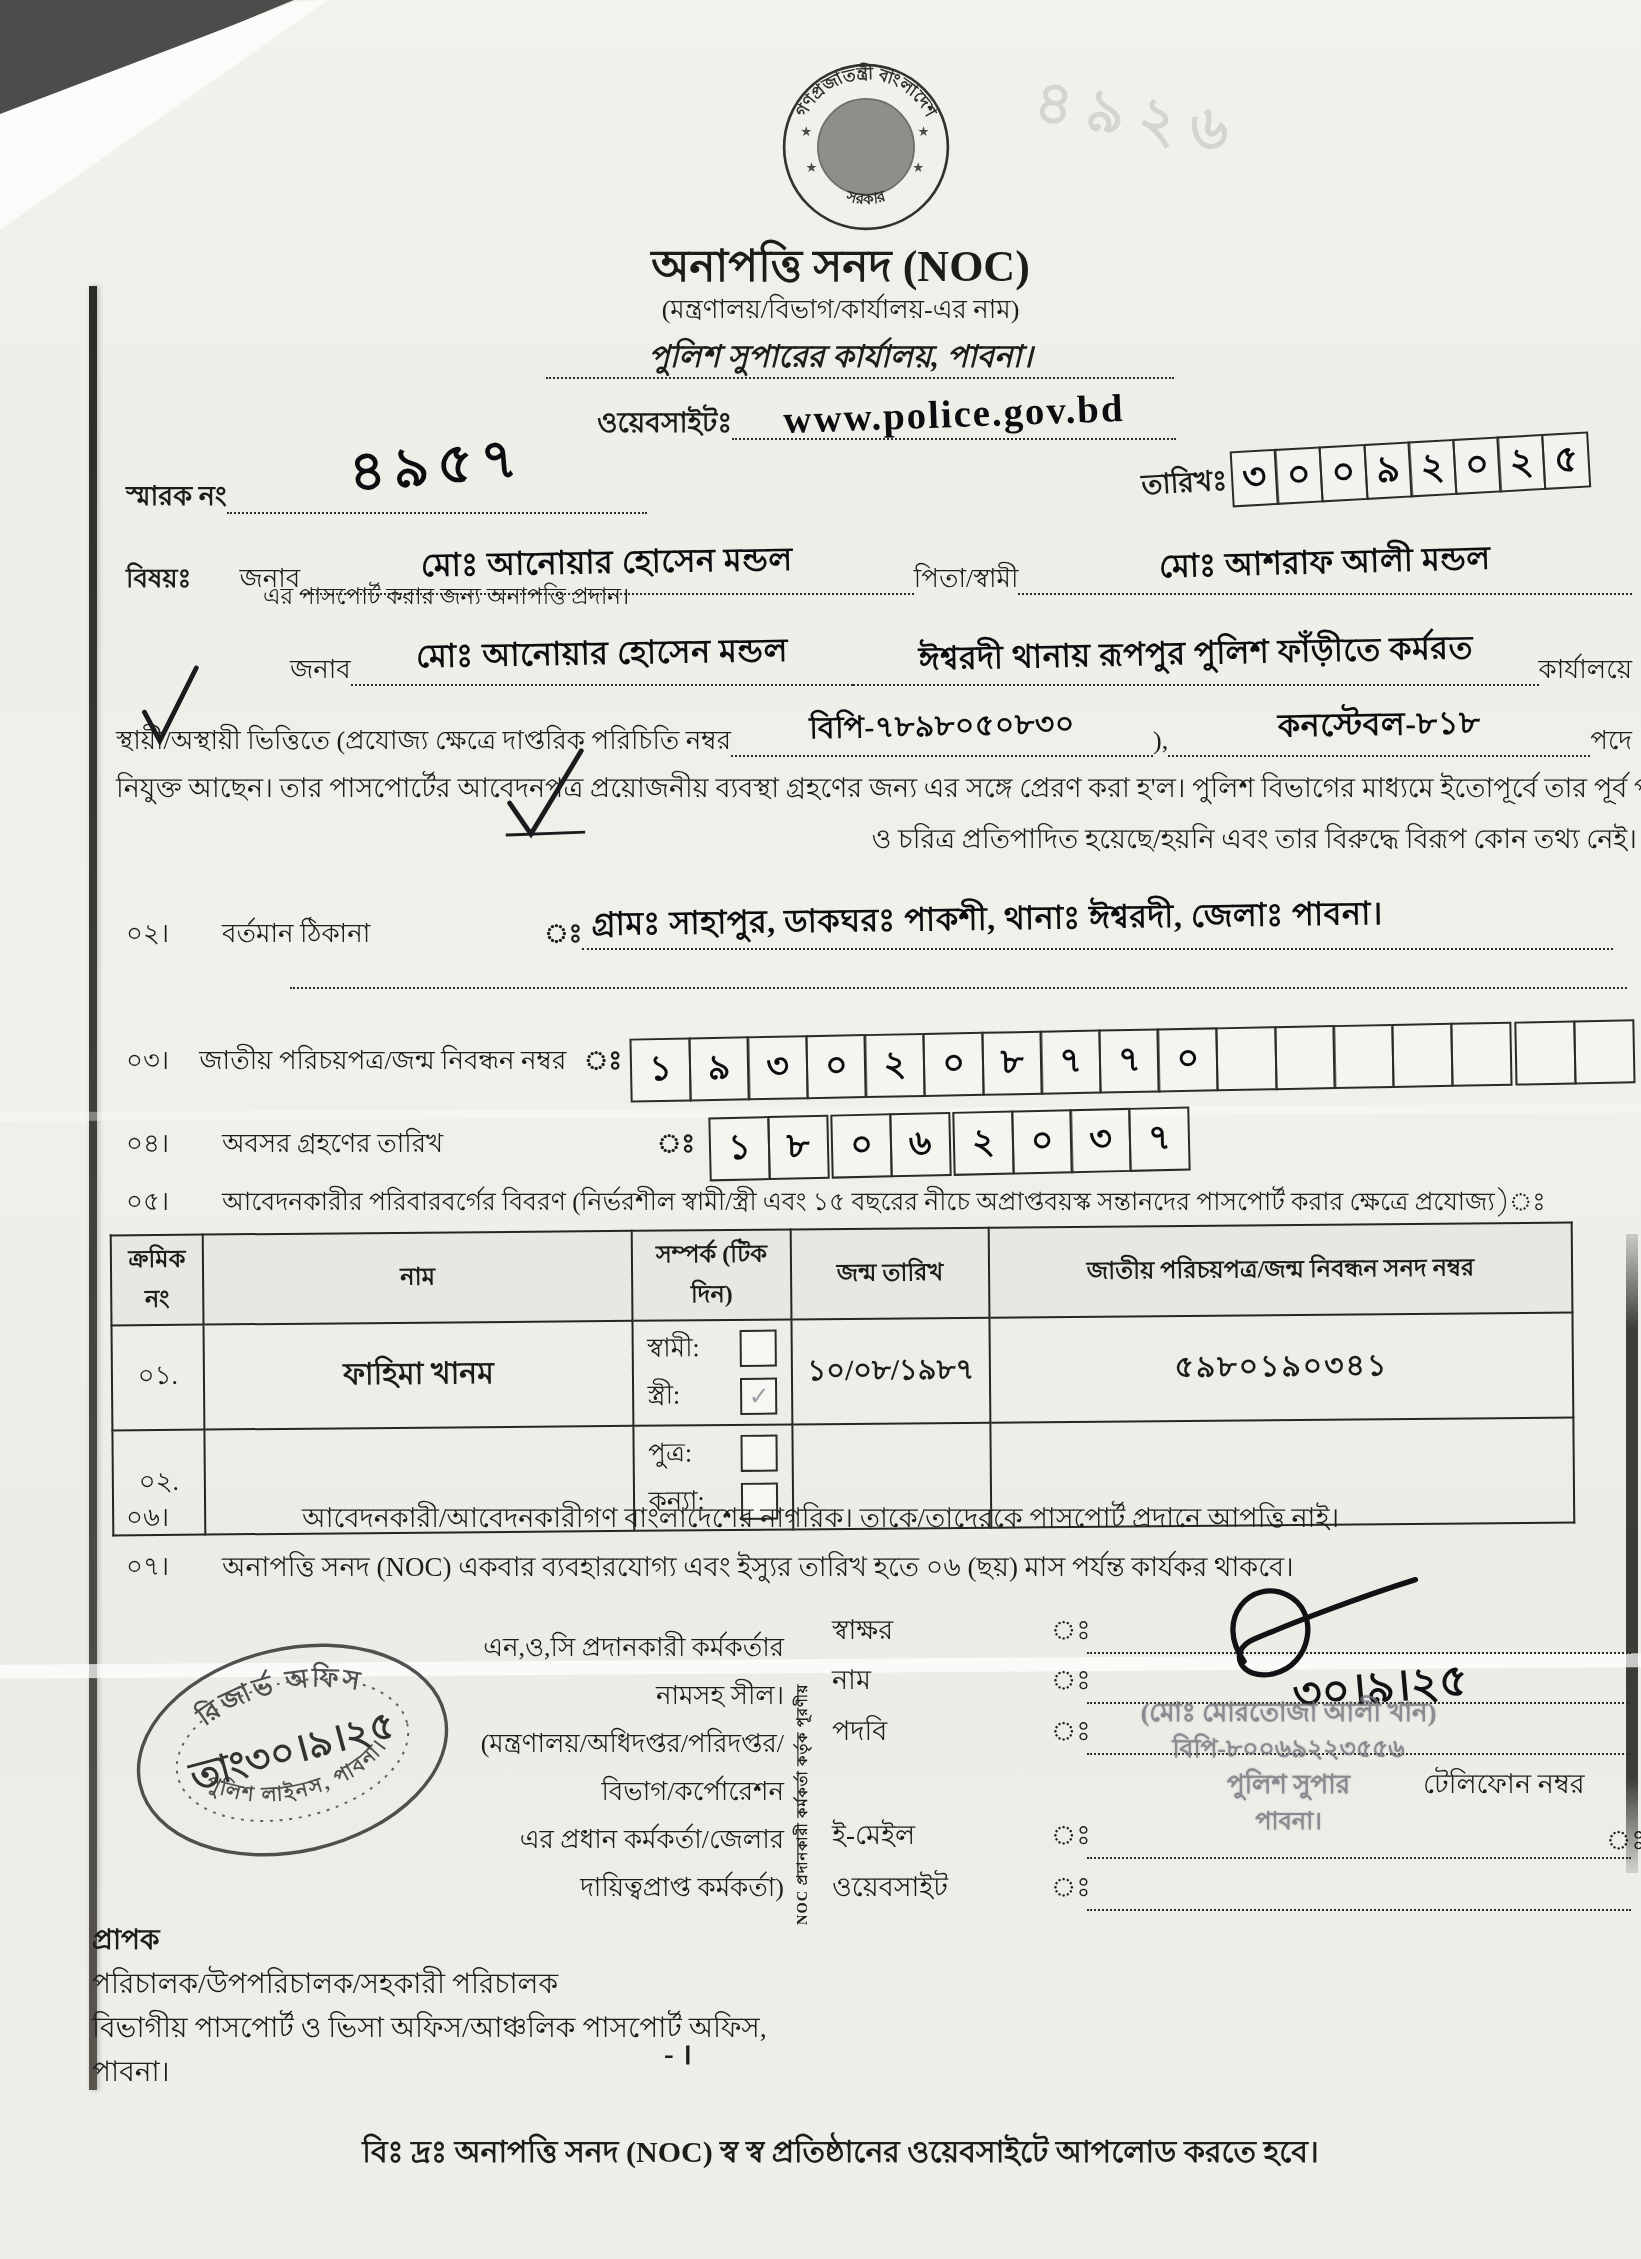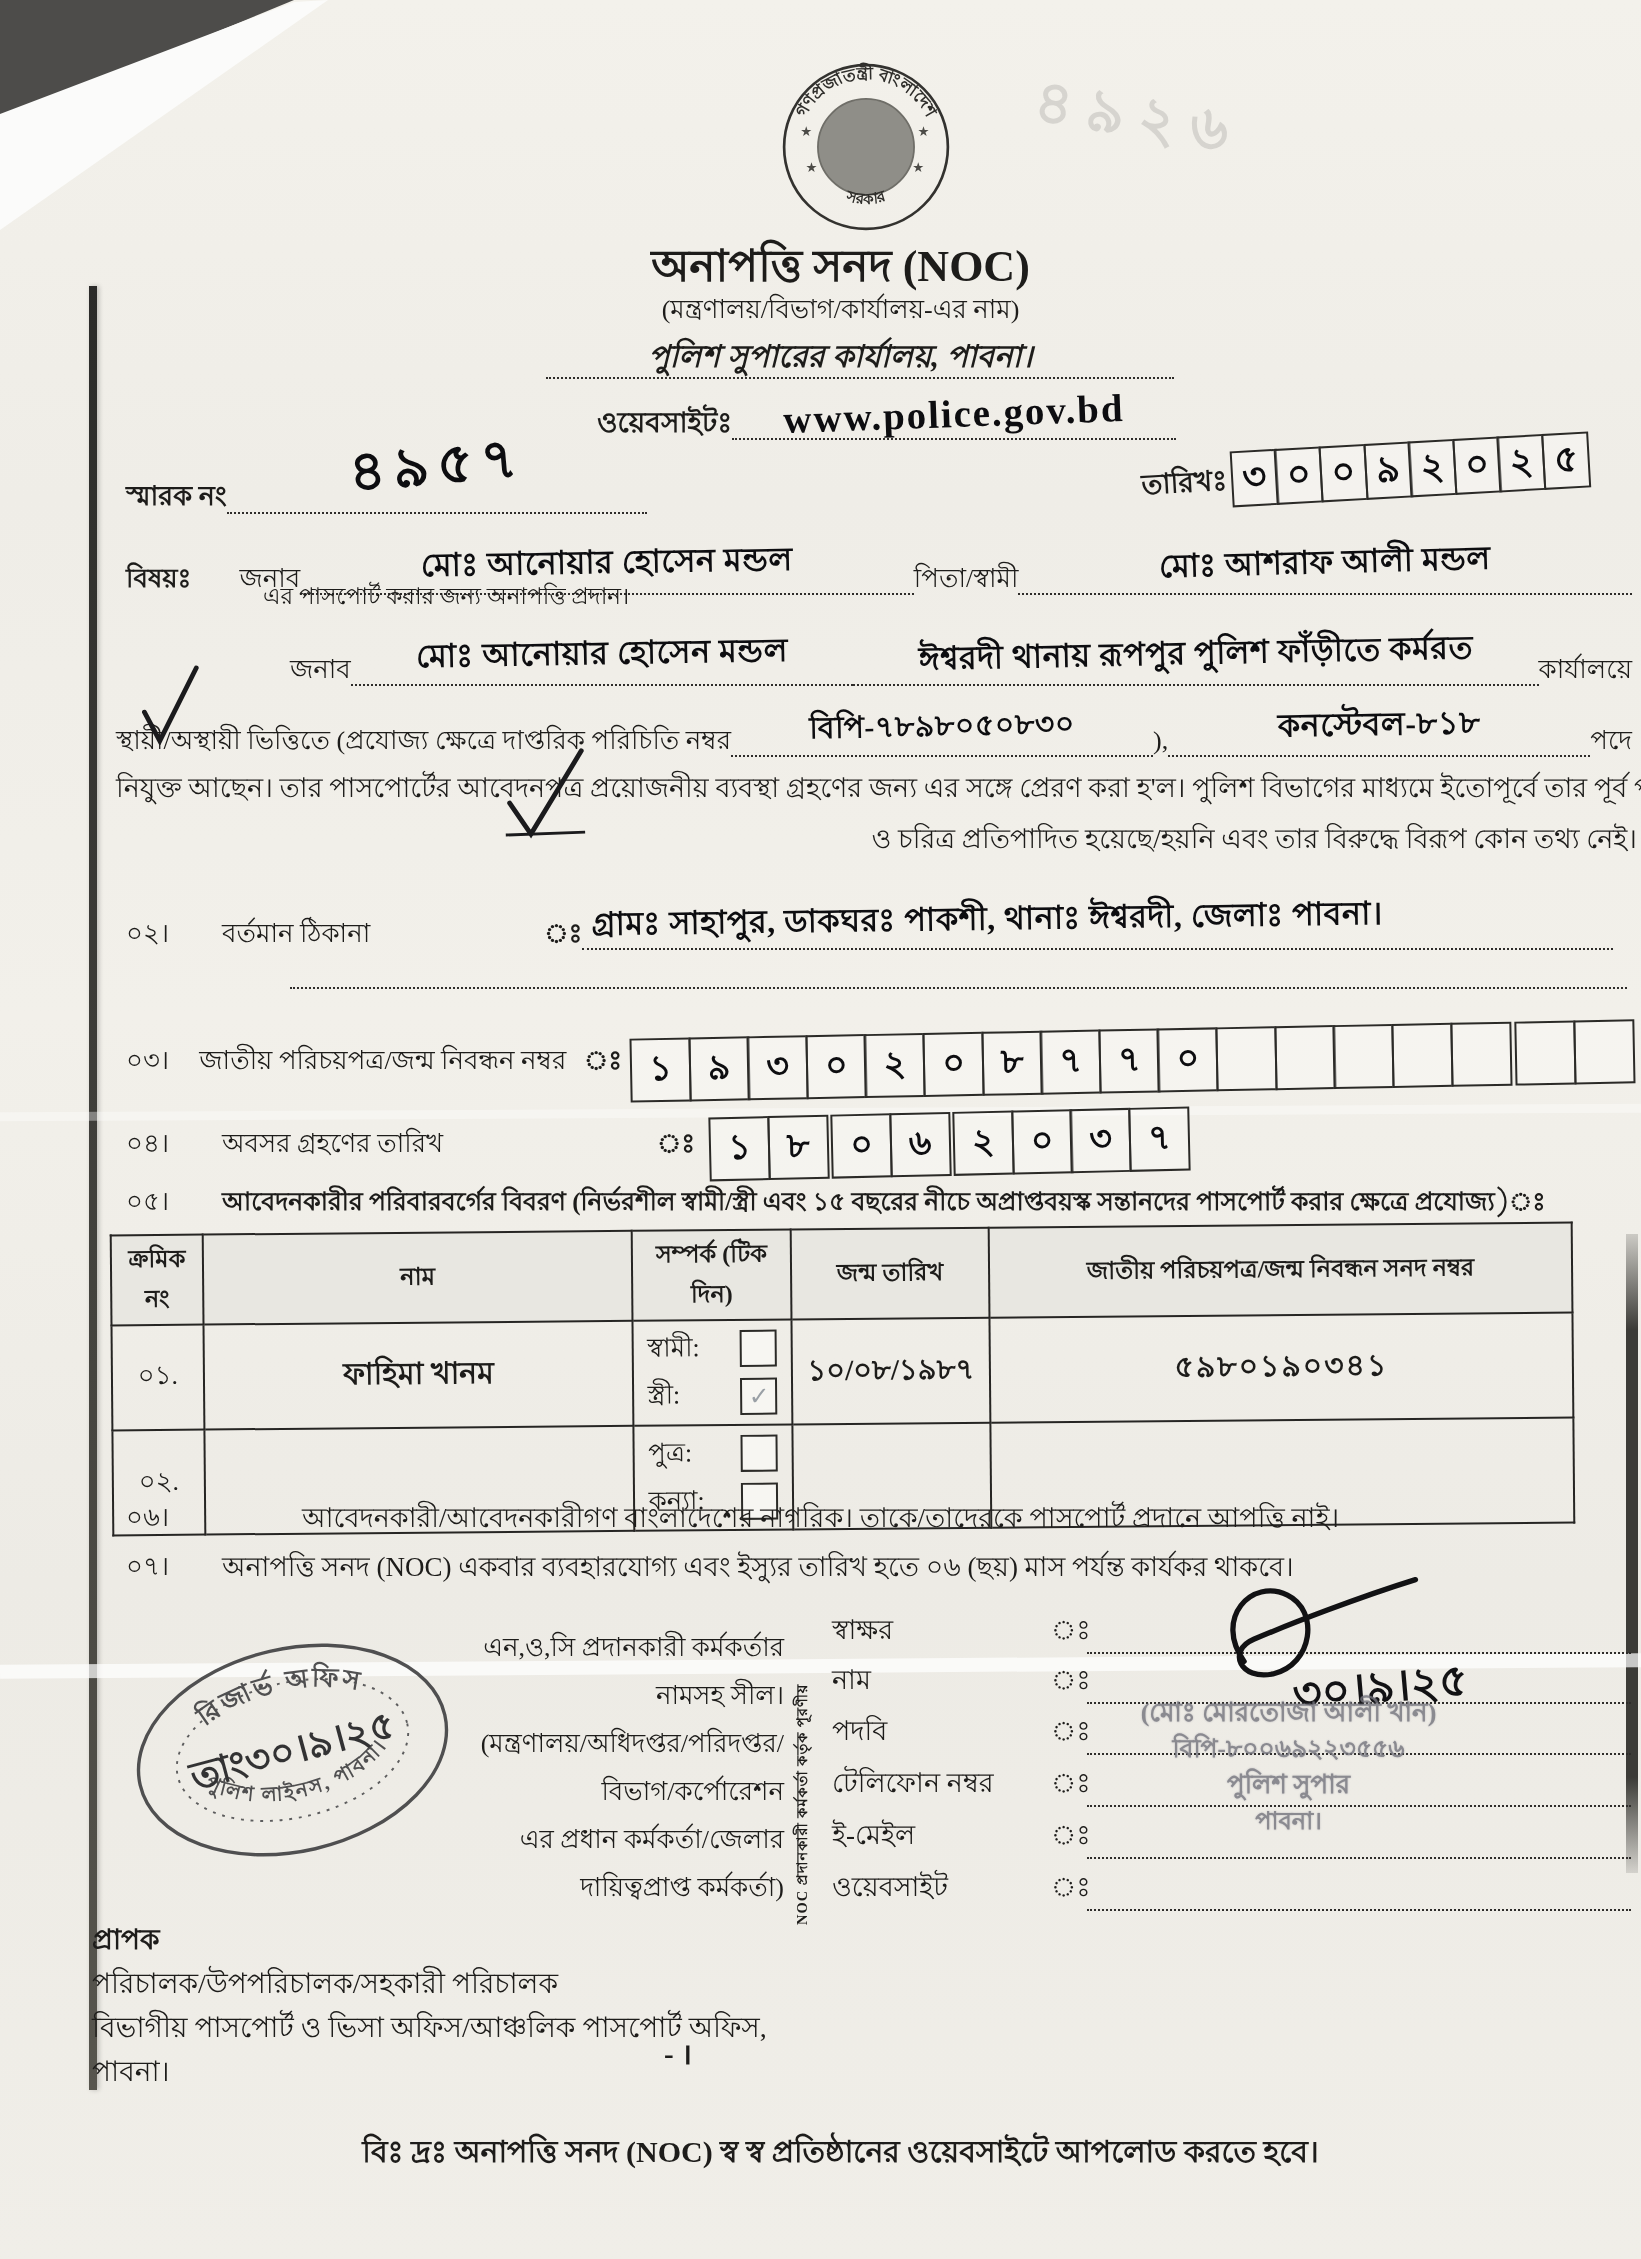--- a/index.html
+++ b/index.html
@@ -200,21 +200,21 @@
       <span class="dbox" style="margin-left:4.8px;">২</span>
       <span class="dbox">০</span>
       <span class="dbox">৩</span>
       <span class="dbox">৭</span>
     </span>
   </div>
 
   <div class="abs row" style="left:126px;top:1186px;width:1506px;align-items:flex-start;">
     <span class="printed lbl">০৫।</span>
     <span style="width:53px;"></span>
-    <span class="printed" style="font-size:25px;white-space:nowrap;font-weight:bold;">আবেদনকারীর পরিবারবর্গের বিবরণ (নির্ভরশীল স্বামী/স্ত্রী এবং ১৫ বছরের নীচে অপ্রাপ্তবয়স্ক সন্তানদের পাসপোর্ট করার ক্ষেত্রে প্রযোজ্য)ঃ</span>
+    <span class="printed" style="font-size:25px;white-space:nowrap;">আবেদনকারীর পরিবারবর্গের বিবরণ (নির্ভরশীল স্বামী/স্ত্রী এবং ১৫ বছরের নীচে অপ্রাপ্তবয়স্ক সন্তানদের পাসপোর্ট করার ক্ষেত্রে প্রযোজ্য)ঃ</span>
   </div>
 
   <div class="abs" style="left:111px;top:1228px;transform:rotate(-.5deg);">
     <table class="fam">
       <colgroup>
           <col style="width:92px">
           <col style="width:430px">
           <col style="width:159px">
           <col style="width:198px">
           <col style="width:584px">
@@ -310,21 +310,21 @@
     <div class="sigfield" style="margin-bottom:7.7px;">
       <span class="flabel">নাম</span>
       <span class="fcolon">ঃ</span>
       <span class="fill"></span>
     </div>
     <div class="sigfield" style="margin-bottom:7.7px;">
       <span class="flabel">পদবি</span>
       <span class="fcolon">ঃ</span>
       <span class="fill"></span>
     </div>
-    <div class="sigfield" style="margin-bottom:7.7px;">
+    <div class="sigfield" style="margin-bottom:7.7px;flex-direction:column;">
       <span class="flabel">টেলিফোন নম্বর</span>
       <span class="fcolon">ঃ</span>
       <span class="fill"></span>
     </div>
     <div class="sigfield" style="margin-bottom:7.7px;">
       <span class="flabel">ই-মেইল</span>
       <span class="fcolon">ঃ</span>
       <span class="fill"></span>
     </div>
     <div class="sigfield">

